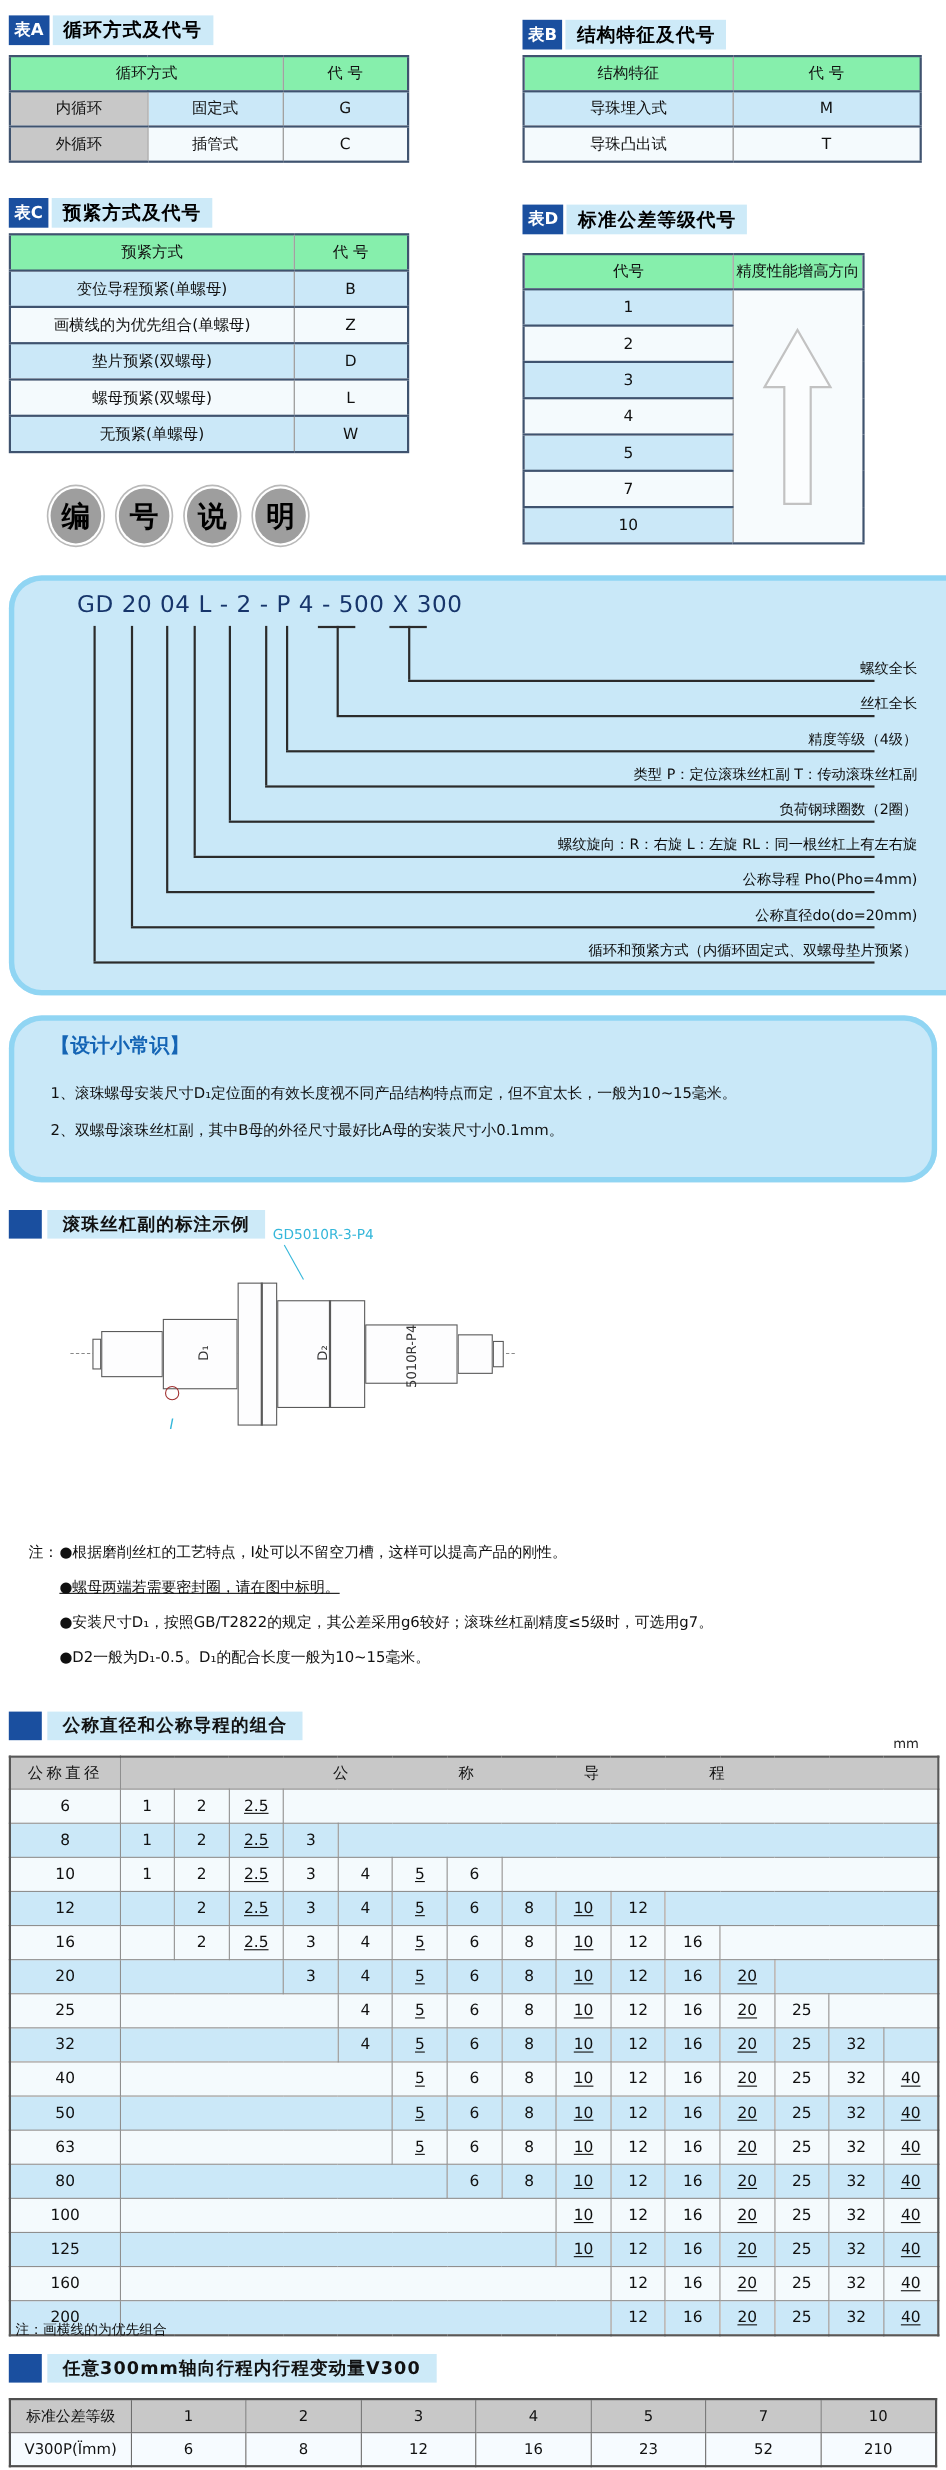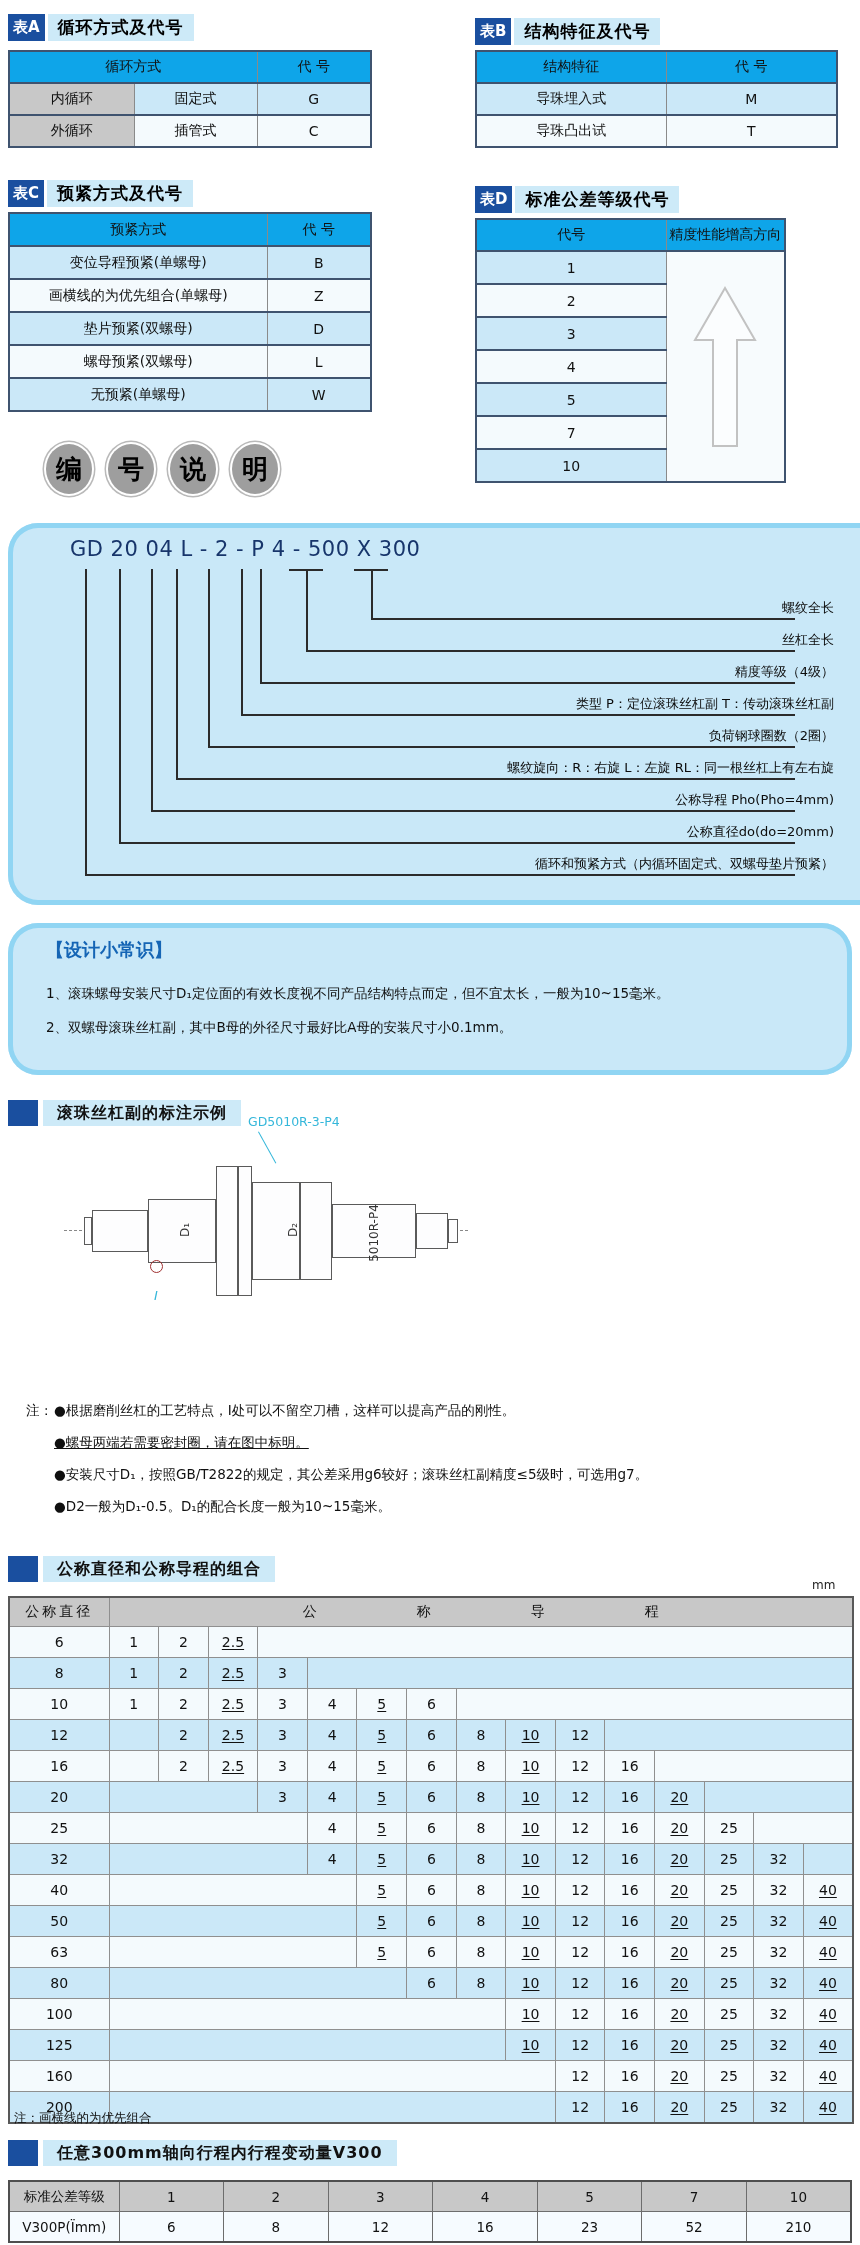--- a/index.html
+++ b/index.html
@@ -14,21 +14,21 @@
   .sec{position:absolute;display:flex;height:26px;}
   .sq{width:30px;background:#1a4f9f;margin-right:5px;}
   .sbd{background:#cdeaf8;font-weight:bold;font-size:16px;display:flex;align-items:center;
        padding:0 14px;letter-spacing:1px;white-space:nowrap;}
   
   table.t{position:absolute;border-collapse:collapse;table-layout:fixed;font-size:14px;}
   .t th,.t td{text-align:center;padding:0;overflow:hidden;white-space:nowrap;}
   .small{border:2px solid #3f536f;}
   .small th,.small td{border-left:1px solid #8a8a8a;border-right:1px solid #8a8a8a;
        border-top:2px solid #3f536f;border-bottom:2px solid #3f536f;}
-  .small th{background:#0ea5e9;font-weight:normal;height:30px;}
+  .small th{background:#86efac;font-weight:normal;height:30px;}
   .small td{height:30px;}
   .small tbody tr:nth-child(odd) td{background:#cbe8f8;}
   .small tbody tr:nth-child(even) td{background:#f4fafd;}
   #tableA tbody td.c1{background:#c8c8c8;}
   #tableC td,#tableC th{height:31px;}
   .small tbody tr:nth-child(odd) td.arrowCell,
   .small tbody tr:nth-child(even) td.arrowCell{background:#f7fbfd;}
   .big{border:2px solid #585858;font-size:13px;}
   .big th,.big td{border:1px solid #8f8f8f;}
   .big th{background:#c8c8c8;font-weight:normal;height:28px;}
@@ -166,21 +166,21 @@
           <td>无预紧(单螺母)</td>
           <td>W</td>
         </tr>
       </tbody>
   </table>
 
   <div class="ttl" style="left:475px;top:186px;">
     <span class="tag">表D</span>
     <span class="band">标准公差等级代号</span>
   </div>
-  <table class="t small" id="tableD" style="left:475px;top:218px;width:311px;">
+  <table class="t small" id="tableD" style="left:475px;top:230px;width:311px;">
     <colgroup>
         <col style="width:190px;">
         <col>
       </colgroup>
     <thead>
         <tr>
       <th>代号</th>
       <th>精度性能增高方向</th>
     </tr>
       </thead>

